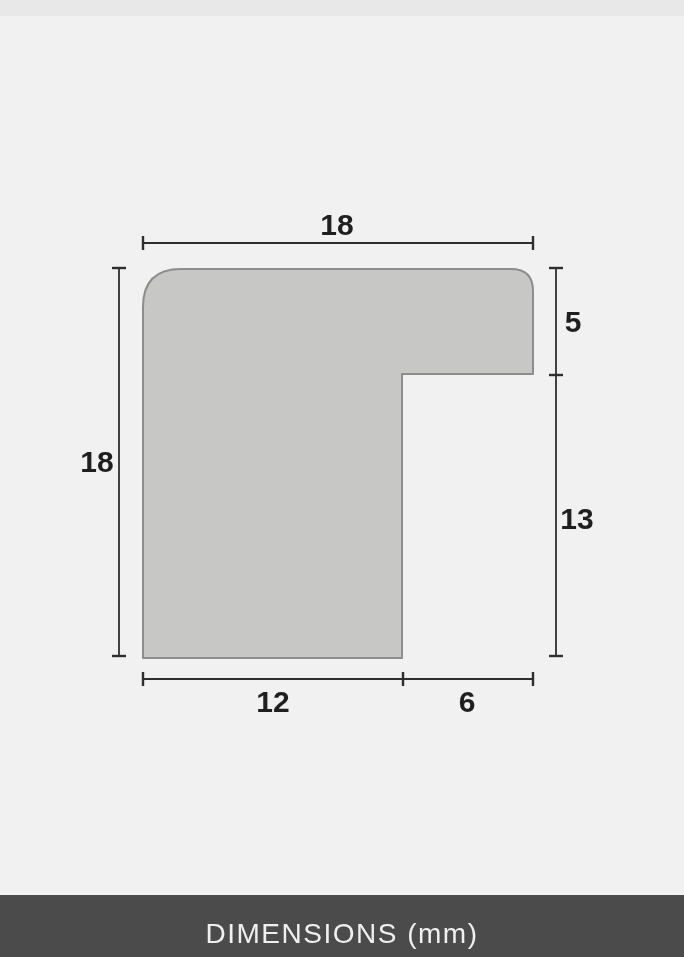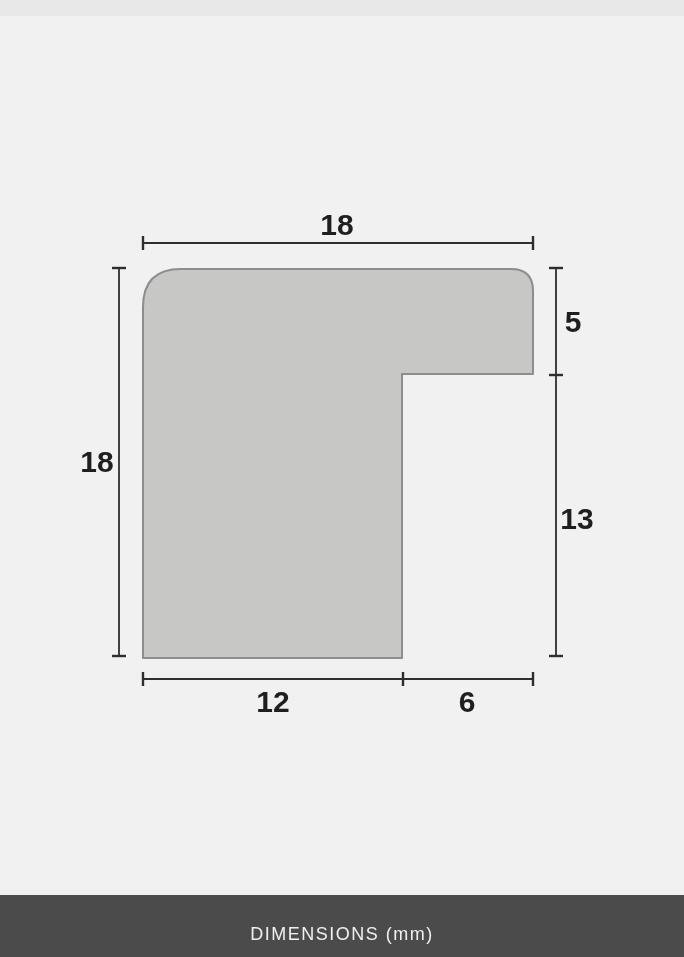--- a/index.html
+++ b/index.html
@@ -56,21 +56,21 @@
     top: 879px;
     width: 684px;
     height: 78px;
     background: #4b4b4b;
     display: flex;
     align-items: center;
     justify-content: center;
   }
   .footer-label {
     color: #efefef;
-    font-size: 18px;
+    font-size: 28px;
     font-weight: 400;
     letter-spacing: 1.5px;
   }
 </style>
 </head>
 <body>
 
 <div class="screen">
 
   <div class="diagram">

